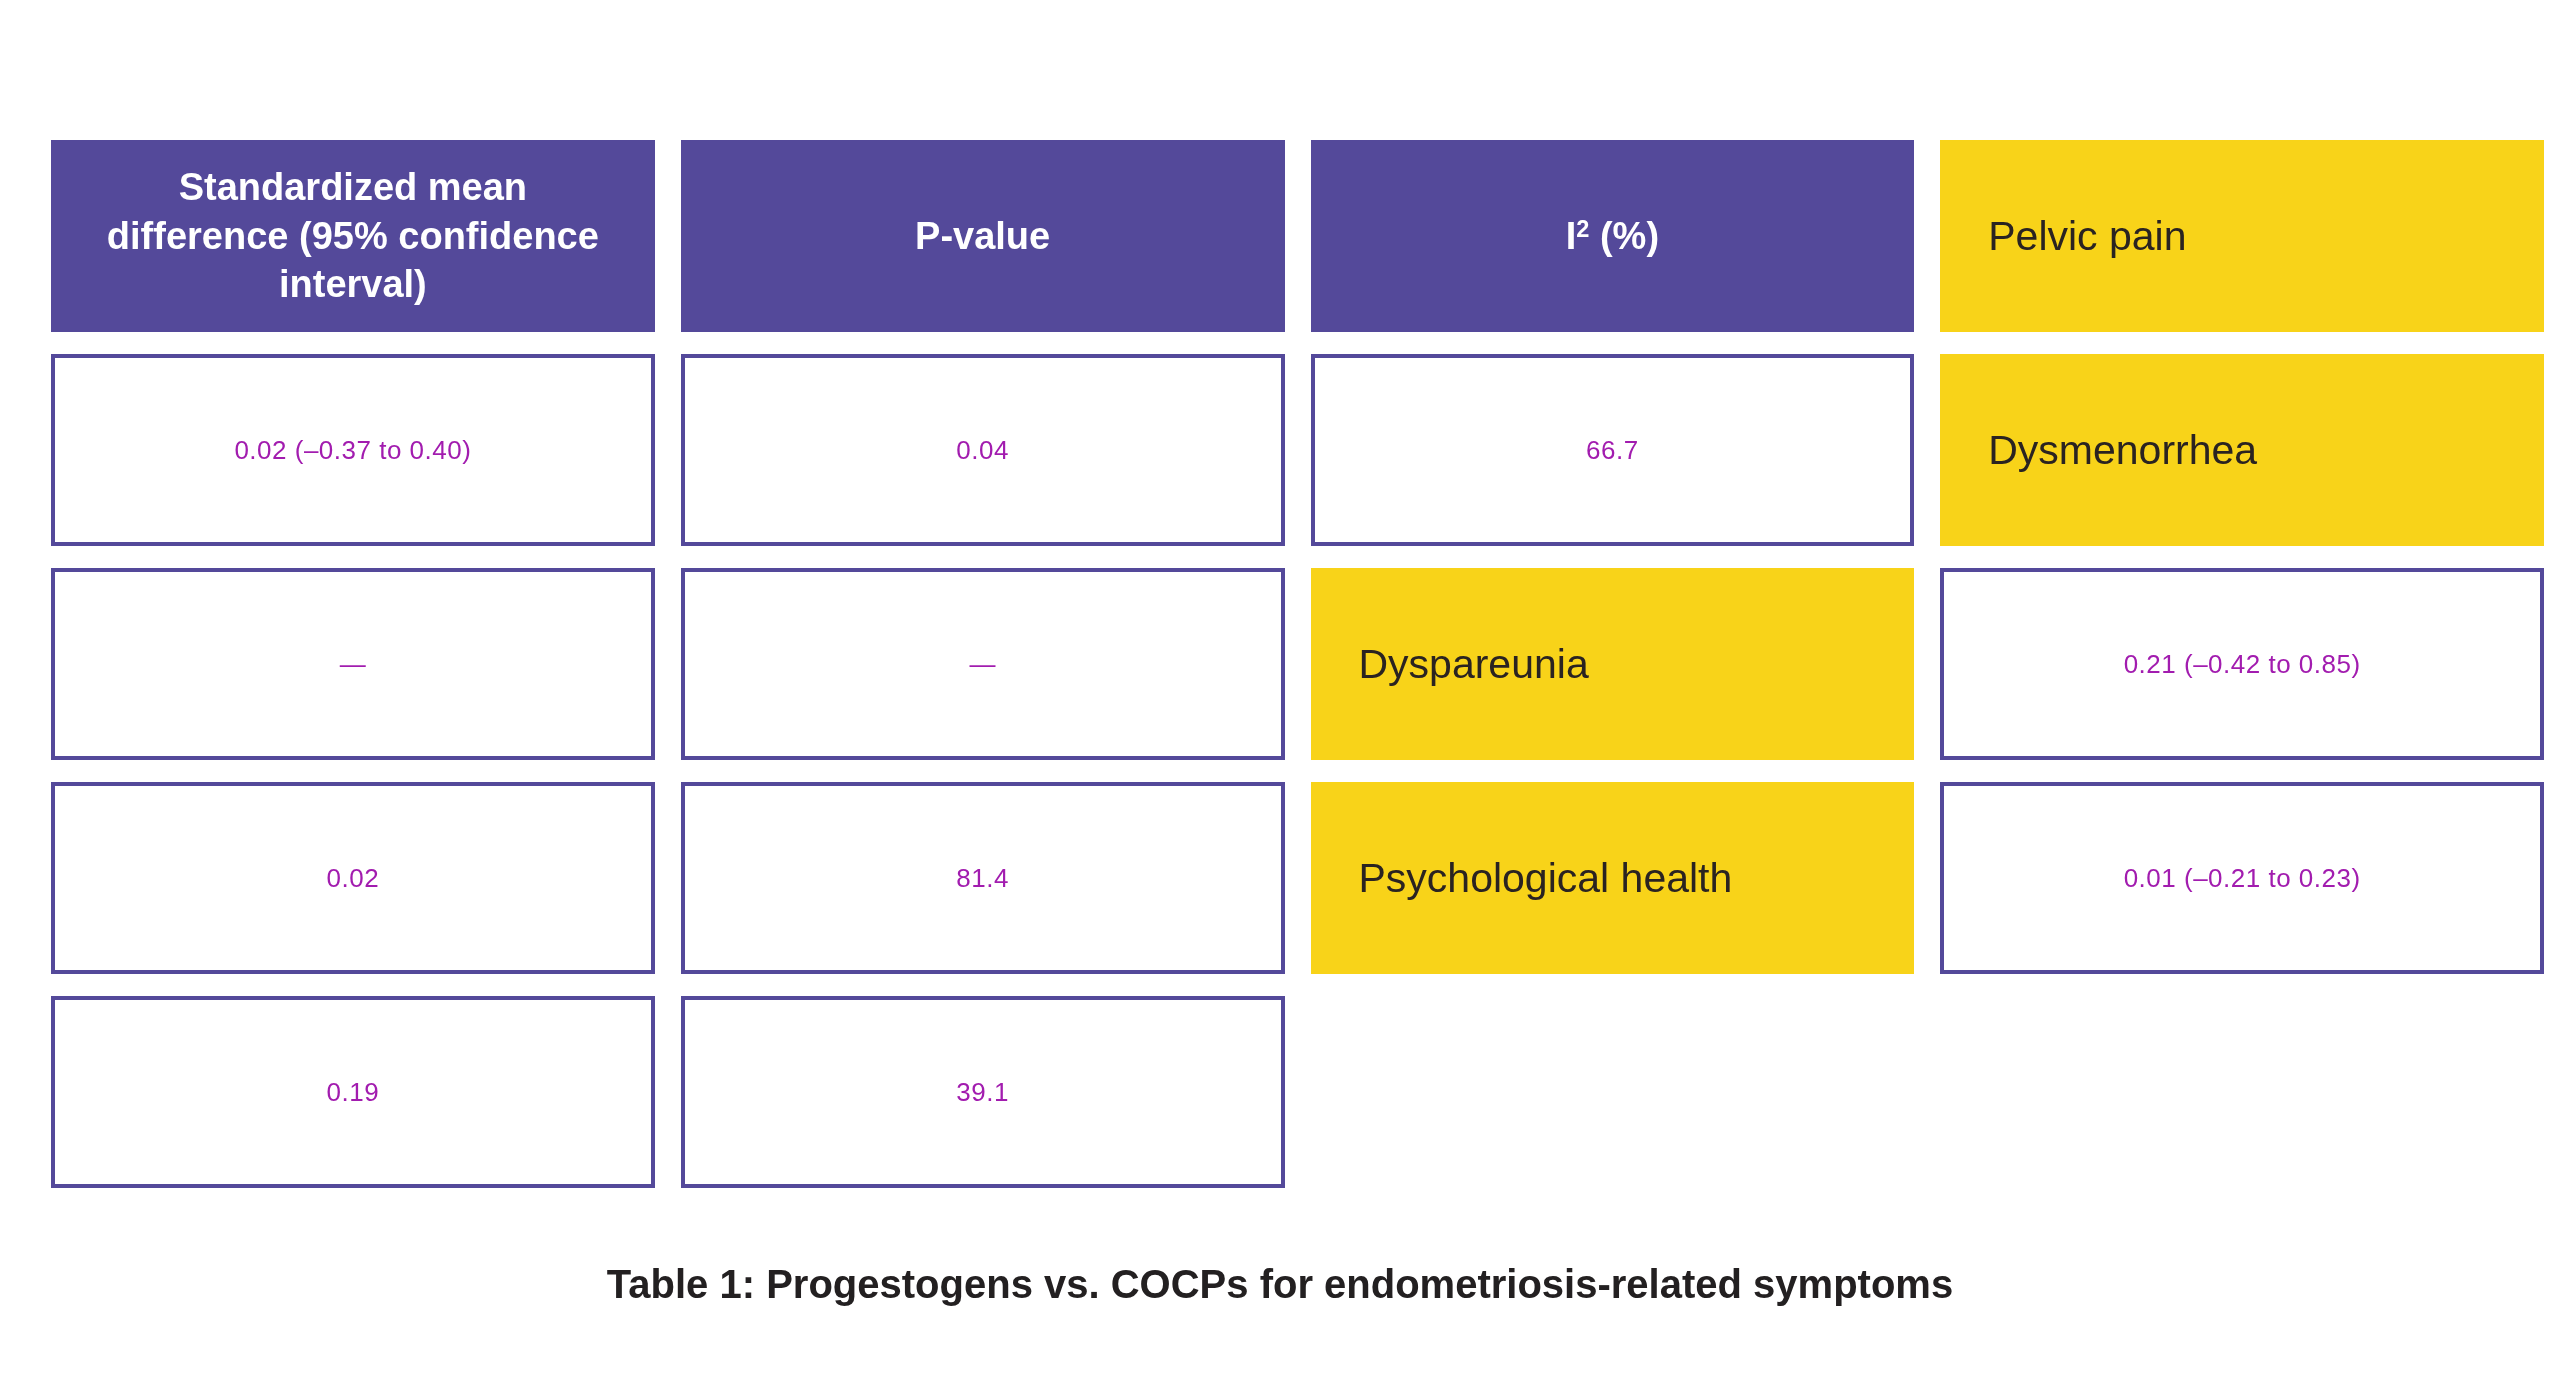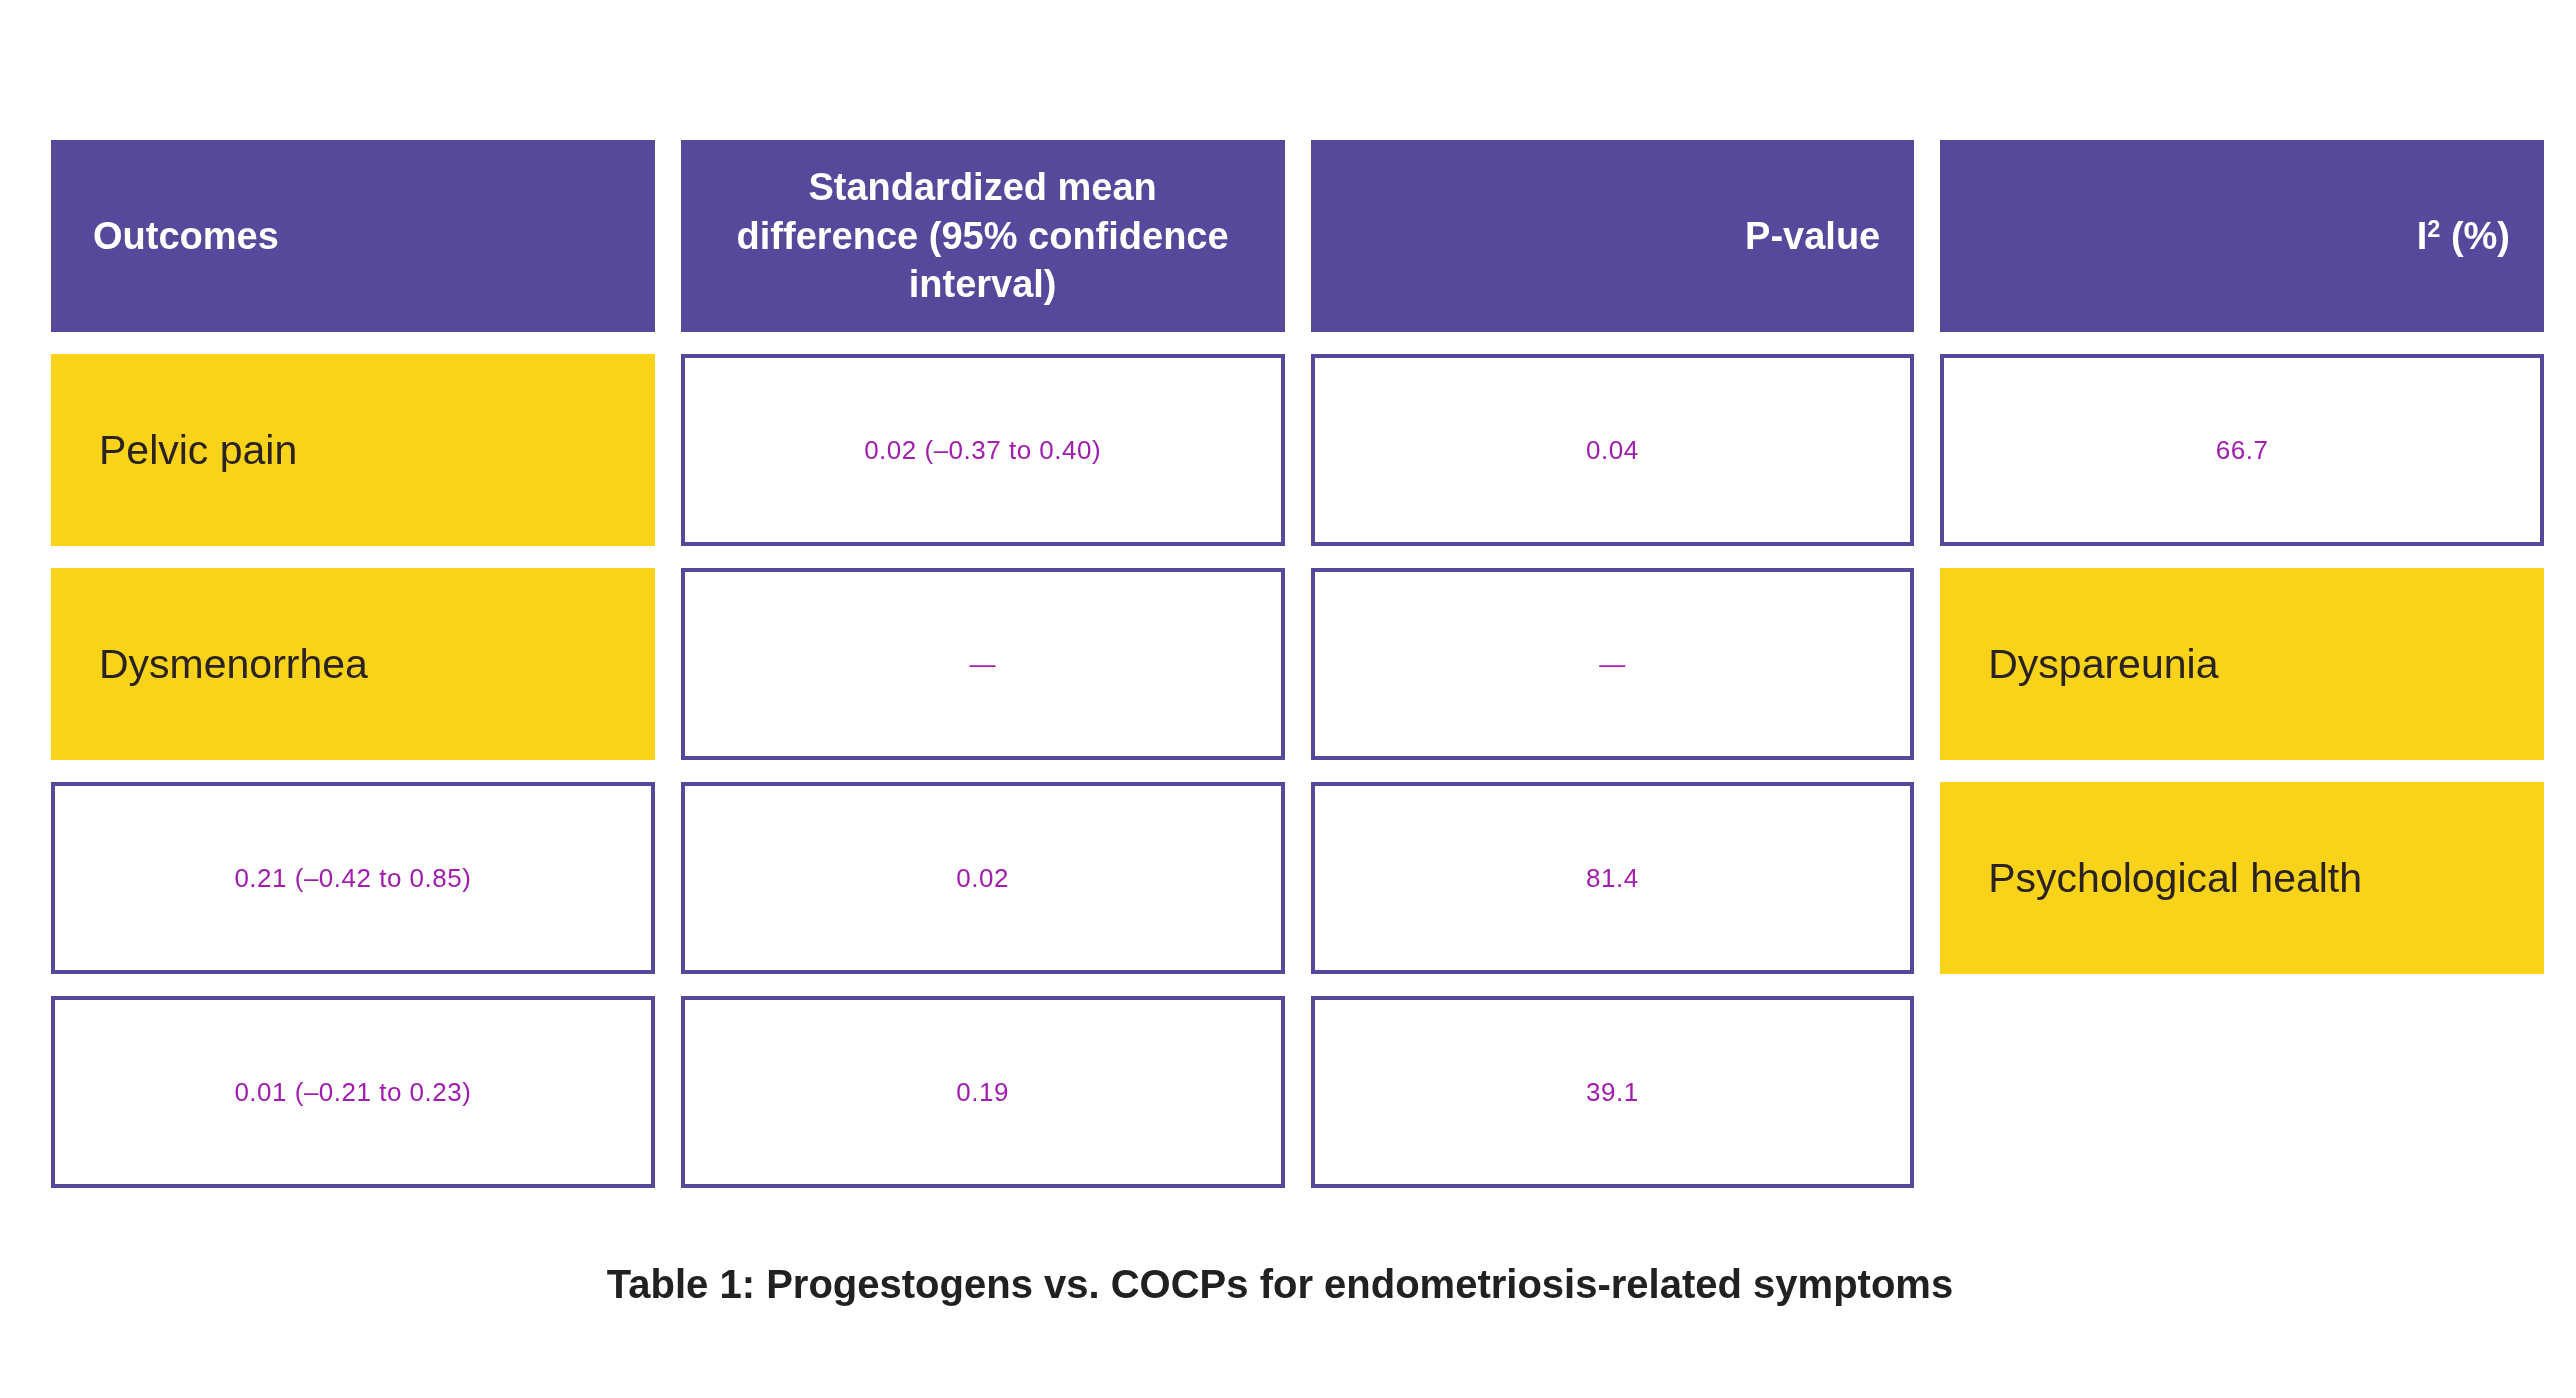--- a/index.html
+++ b/index.html
@@ -28,21 +28,20 @@
     justify-content: center;
   }
   .hcell {
     background: #54499A;
     color: #ffffff;
     font-weight: bold;
     font-size: 38px;
     line-height: 1.28;
     text-align: center;
     padding: 0 34px;
-    justify-content: flex-end;
   }
   .hcell--left {
     justify-content: flex-start;
     text-align: left;
     padding-left: 42px;
   }
   .hcell sup {
     font-size: 0.62em;
     vertical-align: baseline;
     position: relative;
@@ -72,23 +71,20 @@
     font-weight: bold;
     font-size: 40px;
     color: #232021;
   }
 </style>
 </head>
 <body>
 
 <div class="table-grid">
 
-  <div class="cell hcell hcell--left">
-    <span>Outcomes</span>
-  </div>
   <div class="cell hcell">
     <span>Standardized mean difference (95% confidence interval)</span>
   </div>
   <div class="cell hcell">
     <span>P-value</span>
   </div>
   <div class="cell hcell">
     <span><span>I</span><sup>2</sup><span> (%)</span></span>
   </div>
 

